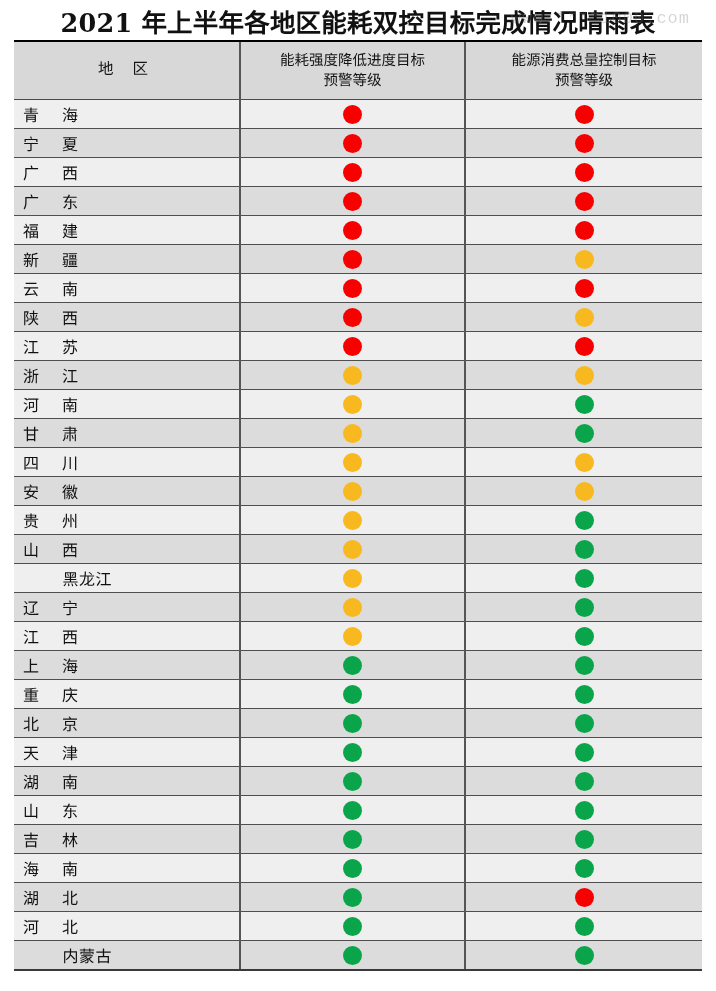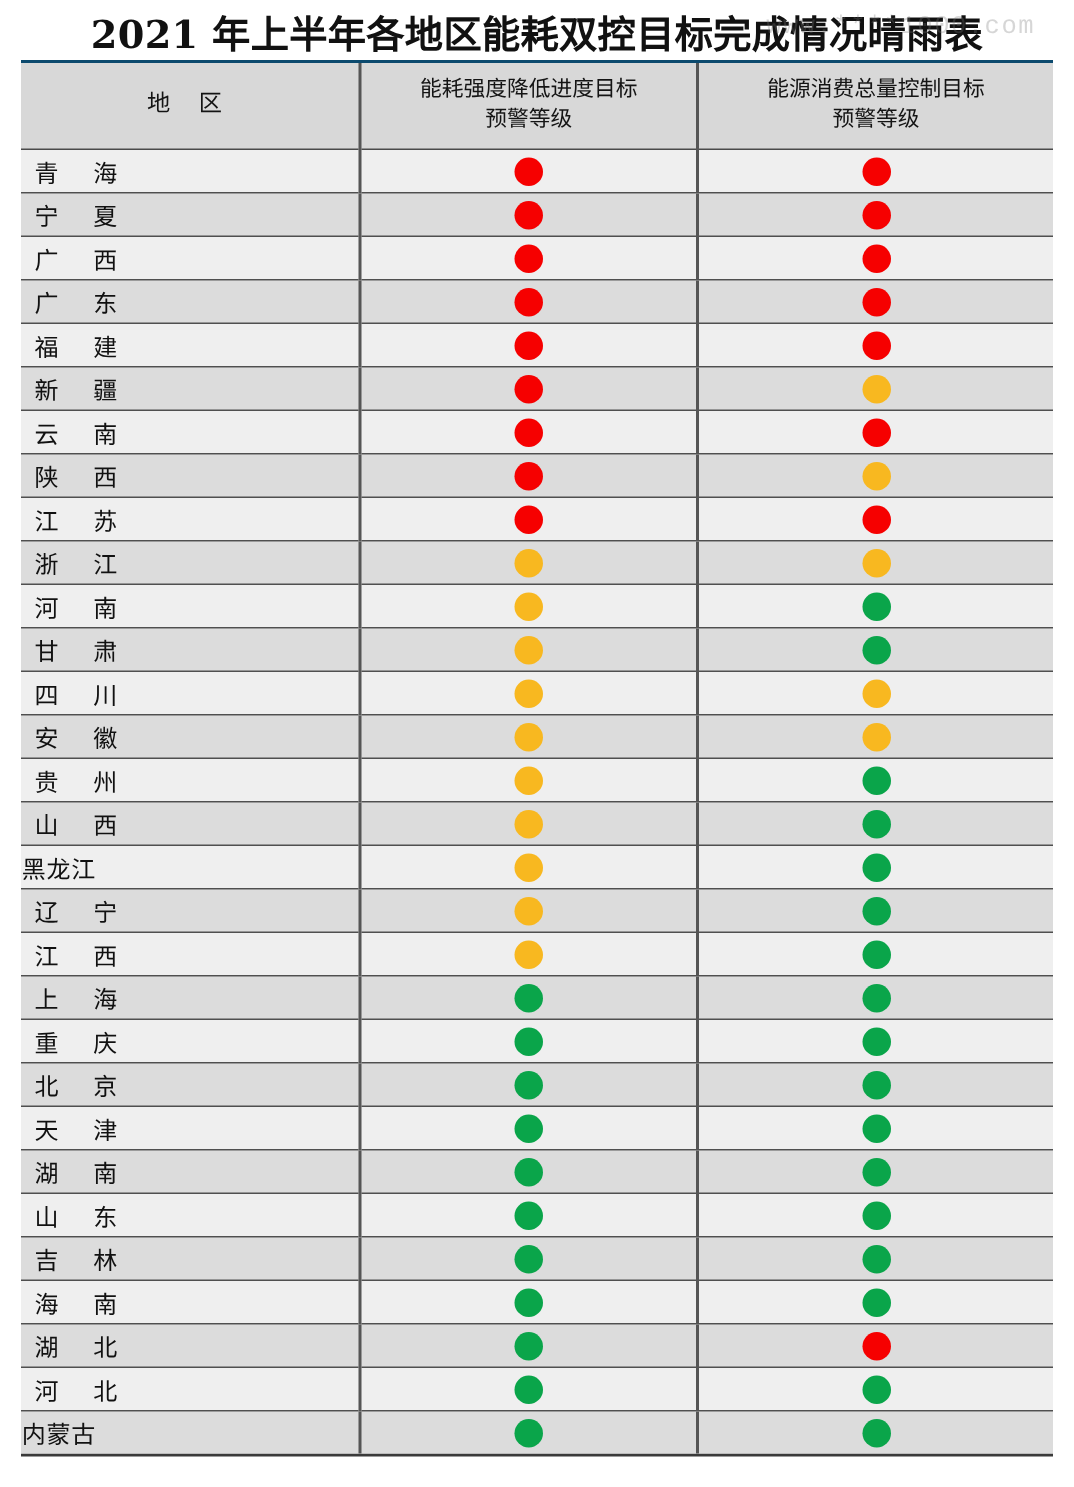--- a/index.html
+++ b/index.html
@@ -51,21 +51,21 @@
     letter-spacing: 1px;
     color: rgba(120, 120, 120, 0.30);
     pointer-events: none;
     user-select: none;
     white-space: nowrap;
   }
 
   
   .table-wrap {
     margin: 0 14px;
-    border-top: 2px solid #0c4a6e;
+    border-top: 2px solid #000000;
     border-bottom: 2px solid #3a3a3a;
   }
   table.grid {
     border-collapse: collapse;
     width: 688px;
     table-layout: fixed;
   }
   table.grid col.c-region  { width: 226px; }
   table.grid col.c-metric1 { width: 225px; }
   table.grid col.c-metric2 { width: 237px; }
@@ -105,20 +105,21 @@
     display: block;
     font-size: 16px;
     letter-spacing: 9px;
     text-indent: 9px;
     color: #111111;
     font-family: "DejaVu Serif", "Liberation Serif", serif;
   }
   .region-name.tight {
     letter-spacing: 0.5px;
     text-indent: 0.5px;
+    margin-left: 48px;
   }
 
   .dot-cell { text-align: center; }
   .dot {
     display: inline-block;
     width: 19px;
     height: 19px;
     border-radius: 50%;
     vertical-align: middle;
   }

